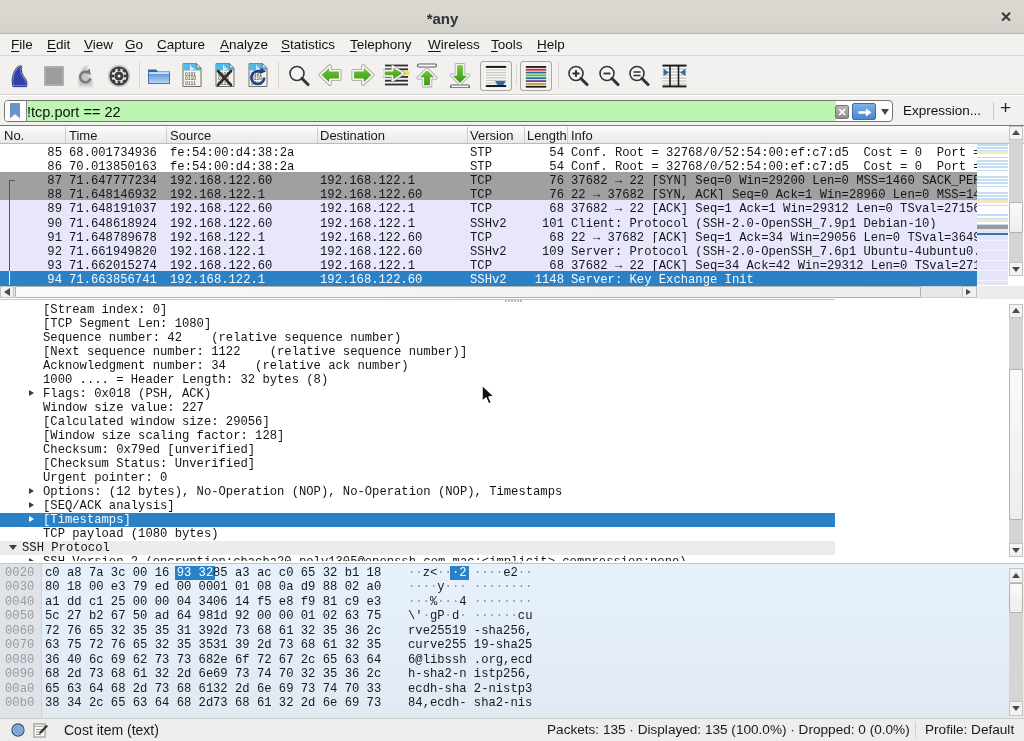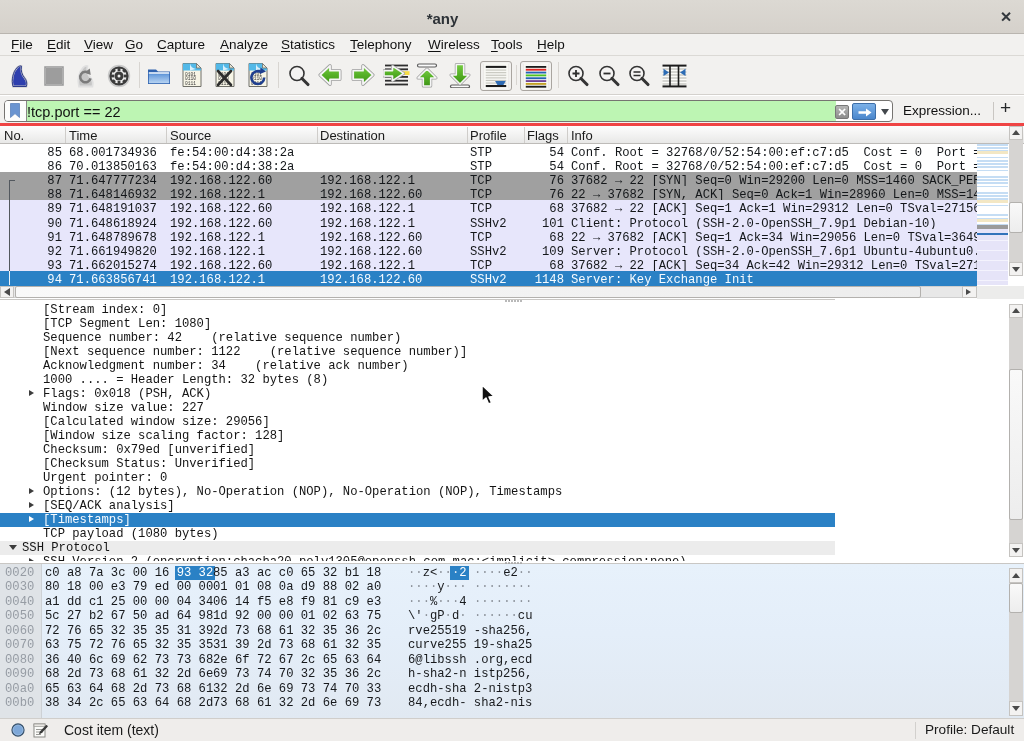--- a/index.html
+++ b/index.html
@@ -16,21 +16,21 @@
 
 #menubar{left:0;top:34px;width:1024px;height:22px;background:#f2f1ef;border-bottom:1px solid #dbd9d5;font-size:13.5px;color:#111;}
 #menubar span.mi{position:absolute;top:3px;}
 #menubar u{text-decoration-thickness:1px;text-underline-offset:2px;}
 
 #toolbar{left:0;top:56px;width:1024px;height:39px;background:#f2f1ef;border-bottom:1px solid #d4d1cd;}
 .tsep{position:absolute;top:6px;width:1px;height:26px;background:#d8d5d1;}
 .tico{position:absolute;top:8px;}
 .pressed{position:absolute;top:5px;height:30px;background:#eceae7;border:1px solid #a9a5a0;border-radius:3px;box-shadow:inset 0 0 0 2px #f2f1ef;}
 
-#filterbar{left:0;top:96px;width:1024px;height:30px;background:#f2f1ef;border-bottom:3px solid #ef4444;}
+#filterbar{left:0;top:96px;width:1024px;height:30px;background:#f2f1ef;border-bottom:1px solid #ef4444;}
 #finput{position:absolute;left:4px;top:4px;width:889px;height:22px;background:#fff;border:1px solid #767471;border-radius:4px;overflow:hidden;}
 #fgreen{position:absolute;left:22px;top:0;width:809px;height:20px;background:#bdf5b3;}
 #ftext{position:absolute;left:22px;top:2.5px;font-size:14.5px;color:#111;}
 #fbm{position:absolute;left:0;top:0;width:22px;height:20px;border-right:1px solid #8a8886;background:#fdfdfc;}
 #fx{position:absolute;left:830px;top:4px;width:14px;height:14px;background:linear-gradient(#b5b5b5,#8d8d8d);border:1px solid #787878;border-radius:2px;color:#fff;font-size:11px;font-weight:bold;text-align:center;line-height:12px;}
 #fgo{position:absolute;left:847px;top:2px;width:24px;height:17px;background:linear-gradient(#7cb1e8,#4a86cc);border:1px solid #3d6ea8;border-radius:2px;}
 #fdrop{position:absolute;left:876px;top:8px;width:0;height:0;border-left:4.5px solid transparent;border-right:4.5px solid transparent;border-top:6px solid #43484d;}
 #fexpr{position:absolute;left:903px;top:7px;font-size:13.5px;color:#111;}
 #fsep2{position:absolute;left:993px;top:6px;width:1px;height:18px;background:#c9c6c2;}
 #fplus{position:absolute;left:1000px;top:1px;font-size:19px;color:#26282a;font-weight:500;}
@@ -334,22 +334,22 @@
     <div id="fexpr">Expression...</div>
     <div id="fsep2"></div>
     <div id="fplus">+</div>
   </div>
 
   <div class="abs" id="plheader">
     <span class="hcol" style="left:4px">No.</span>
     <span class="hcol" style="left:69px">Time</span>
     <span class="hcol" style="left:170px">Source</span>
     <span class="hcol" style="left:320px">Destination</span>
-    <span class="hcol" style="left:470px">Profile</span>
-    <span class="hcol" style="left:527px">Flags</span>
+    <span class="hcol" style="left:470px">Version</span>
+    <span class="hcol" style="left:527px">Length</span>
     <span class="hcol" style="left:571px">Info</span>
     <span class="hsep" style="left:65px"></span>
     <span class="hsep" style="left:166px"></span>
     <span class="hsep" style="left:317px"></span>
     <span class="hsep" style="left:467px"></span>
     <span class="hsep" style="left:524px"></span>
     <span class="hsep" style="left:567px"></span>
   </div>
 
   <div class="abs mono" id="plrows"><div class="prow rw" style="top:0.0px"><span class="c-no">85</span><span class="c-t">68.001734936</span><span class="c-s">fe:54:00:d4:38:2a</span><span class="c-d"></span><span class="c-p">STP</span><span class="c-l">54</span><span class="c-i">Conf. Root = 32768/0/52:54:00:ef:c7:d5  Cost = 0  Port = 0x8005</span></div><div class="prow rw" style="top:14.12px"><span class="c-no">86</span><span class="c-t">70.013850163</span><span class="c-s">fe:54:00:d4:38:2a</span><span class="c-d"></span><span class="c-p">STP</span><span class="c-l">54</span><span class="c-i">Conf. Root = 32768/0/52:54:00:ef:c7:d5  Cost = 0  Port = 0x8005</span></div><div class="prow rg" style="top:28.24px"><span class="c-no">87</span><span class="c-t">71.647777234</span><span class="c-s">192.168.122.60</span><span class="c-d">192.168.122.1</span><span class="c-p">TCP</span><span class="c-l">76</span><span class="c-i">37682 → 22 [SYN] Seq=0 Win=29200 Len=0 MSS=1460 SACK_PERM=1 TSval=271</span></div><div class="prow rg" style="top:42.36px"><span class="c-no">88</span><span class="c-t">71.648146932</span><span class="c-s">192.168.122.1</span><span class="c-d">192.168.122.60</span><span class="c-p">TCP</span><span class="c-l">76</span><span class="c-i">22 → 37682 [SYN, ACK] Seq=0 Ack=1 Win=28960 Len=0 MSS=1460 SACK_PERM</span></div><div class="prow rl" style="top:56.48px"><span class="c-no">89</span><span class="c-t">71.648191037</span><span class="c-s">192.168.122.60</span><span class="c-d">192.168.122.1</span><span class="c-p">TCP</span><span class="c-l">68</span><span class="c-i">37682 → 22 [ACK] Seq=1 Ack=1 Win=29312 Len=0 TSval=2715660 TSecr=364</span></div><div class="prow rl" style="top:70.6px"><span class="c-no">90</span><span class="c-t">71.648618924</span><span class="c-s">192.168.122.60</span><span class="c-d">192.168.122.1</span><span class="c-p">SSHv2</span><span class="c-l">101</span><span class="c-i">Client: Protocol (SSH-2.0-OpenSSH_7.9p1 Debian-10)</span></div><div class="prow rl" style="top:84.72px"><span class="c-no">91</span><span class="c-t">71.648789678</span><span class="c-s">192.168.122.1</span><span class="c-d">192.168.122.60</span><span class="c-p">TCP</span><span class="c-l">68</span><span class="c-i">22 → 37682 [ACK] Seq=1 Ack=34 Win=29056 Len=0 TSval=36495980 TSecr=2</span></div><div class="prow rl" style="top:98.84px"><span class="c-no">92</span><span class="c-t">71.661949820</span><span class="c-s">192.168.122.1</span><span class="c-d">192.168.122.60</span><span class="c-p">SSHv2</span><span class="c-l">109</span><span class="c-i">Server: Protocol (SSH-2.0-OpenSSH_7.6p1 Ubuntu-4ubuntu0.3)</span></div><div class="prow rl" style="top:112.96px"><span class="c-no">93</span><span class="c-t">71.662015274</span><span class="c-s">192.168.122.60</span><span class="c-d">192.168.122.1</span><span class="c-p">TCP</span><span class="c-l">68</span><span class="c-i">37682 → 22 [ACK] Seq=34 Ack=42 Win=29312 Len=0 TSval=2715674 TSecr=</span></div><div class="prow rb" style="top:127.08px"><span class="c-no">94</span><span class="c-t">71.663856741</span><span class="c-s">192.168.122.1</span><span class="c-d">192.168.122.60</span><span class="c-p">SSHv2</span><span class="c-l">1148</span><span class="c-i">Server: Key Exchange Init</span></div><div style="position:absolute;left:9px;top:36px;width:1px;height:91px;background:#53585e"></div><div style="position:absolute;left:9px;top:36px;width:6px;height:1px;background:#53585e"></div><div style="position:absolute;left:9px;top:127px;width:1px;height:14px;background:#e8f1f8"></div></div>
@@ -419,20 +419,21 @@
       <div class="sb-tr" style="position:absolute;left:0px;top:2px;width:14px;height:148px"></div>
       <div class="sb-btn" style="position:absolute;left:0px;top:2px;width:14px;height:15px"></div>
       <span class="arr" style="left:3px;top:7px;border-left:4px solid transparent;border-right:4px solid transparent;border-bottom:5px solid #4a4a4a"></span>
       <div class="sb-thh" style="position:absolute;left:0px;top:17px;width:14px;height:30px"></div>
       <div class="sb-btn" style="position:absolute;left:0px;top:135px;width:14px;height:15px"></div>
       <span class="arr" style="left:3px;top:140px;border-left:4px solid transparent;border-right:4px solid transparent;border-top:5px solid #4a4a4a"></span>
     </div>
 
   <div class="abs" id="status">
     <div style="position:absolute;left:64px;top:3px;font-size:14px;">Cost item (text)</div>
+    <div style="position:absolute;left:547px;top:3px;">Packets: 135 · Displayed: 135 (100.0%) · Dropped: 0 (0.0%)</div>
     <div style="position:absolute;left:915px;top:3px;width:1px;height:17px;background:#d2d0cd;"></div>
     <div style="position:absolute;left:925px;top:3px;">Profile: Default</div>
     <svg style="position:absolute;left:10px;top:3px" width="16" height="16" viewBox="0 0 16 16">
       <circle cx="8" cy="8" r="6" fill="#7da7d8" stroke="#38536e" stroke-width="1.3"></circle>
       <circle cx="8" cy="8" r="5" fill="none" stroke="#a9c6e8" stroke-width="1" opacity="0.6"></circle>
     </svg>
     <svg style="position:absolute;left:33px;top:4px" width="15" height="15" viewBox="0 0 15 15">
       <rect x="1" y="1" width="11" height="13" fill="#fcfcfa" stroke="#8a8a86" stroke-width="1"></rect>
       <rect x="1" y="1" width="11" height="2.6" fill="#e8e6e2" stroke="#8a8a86" stroke-width="0.6"></rect>
       <line x1="3" y1="6.5" x2="10" y2="6.5" stroke="#9a9a96" stroke-width="1"></line>

